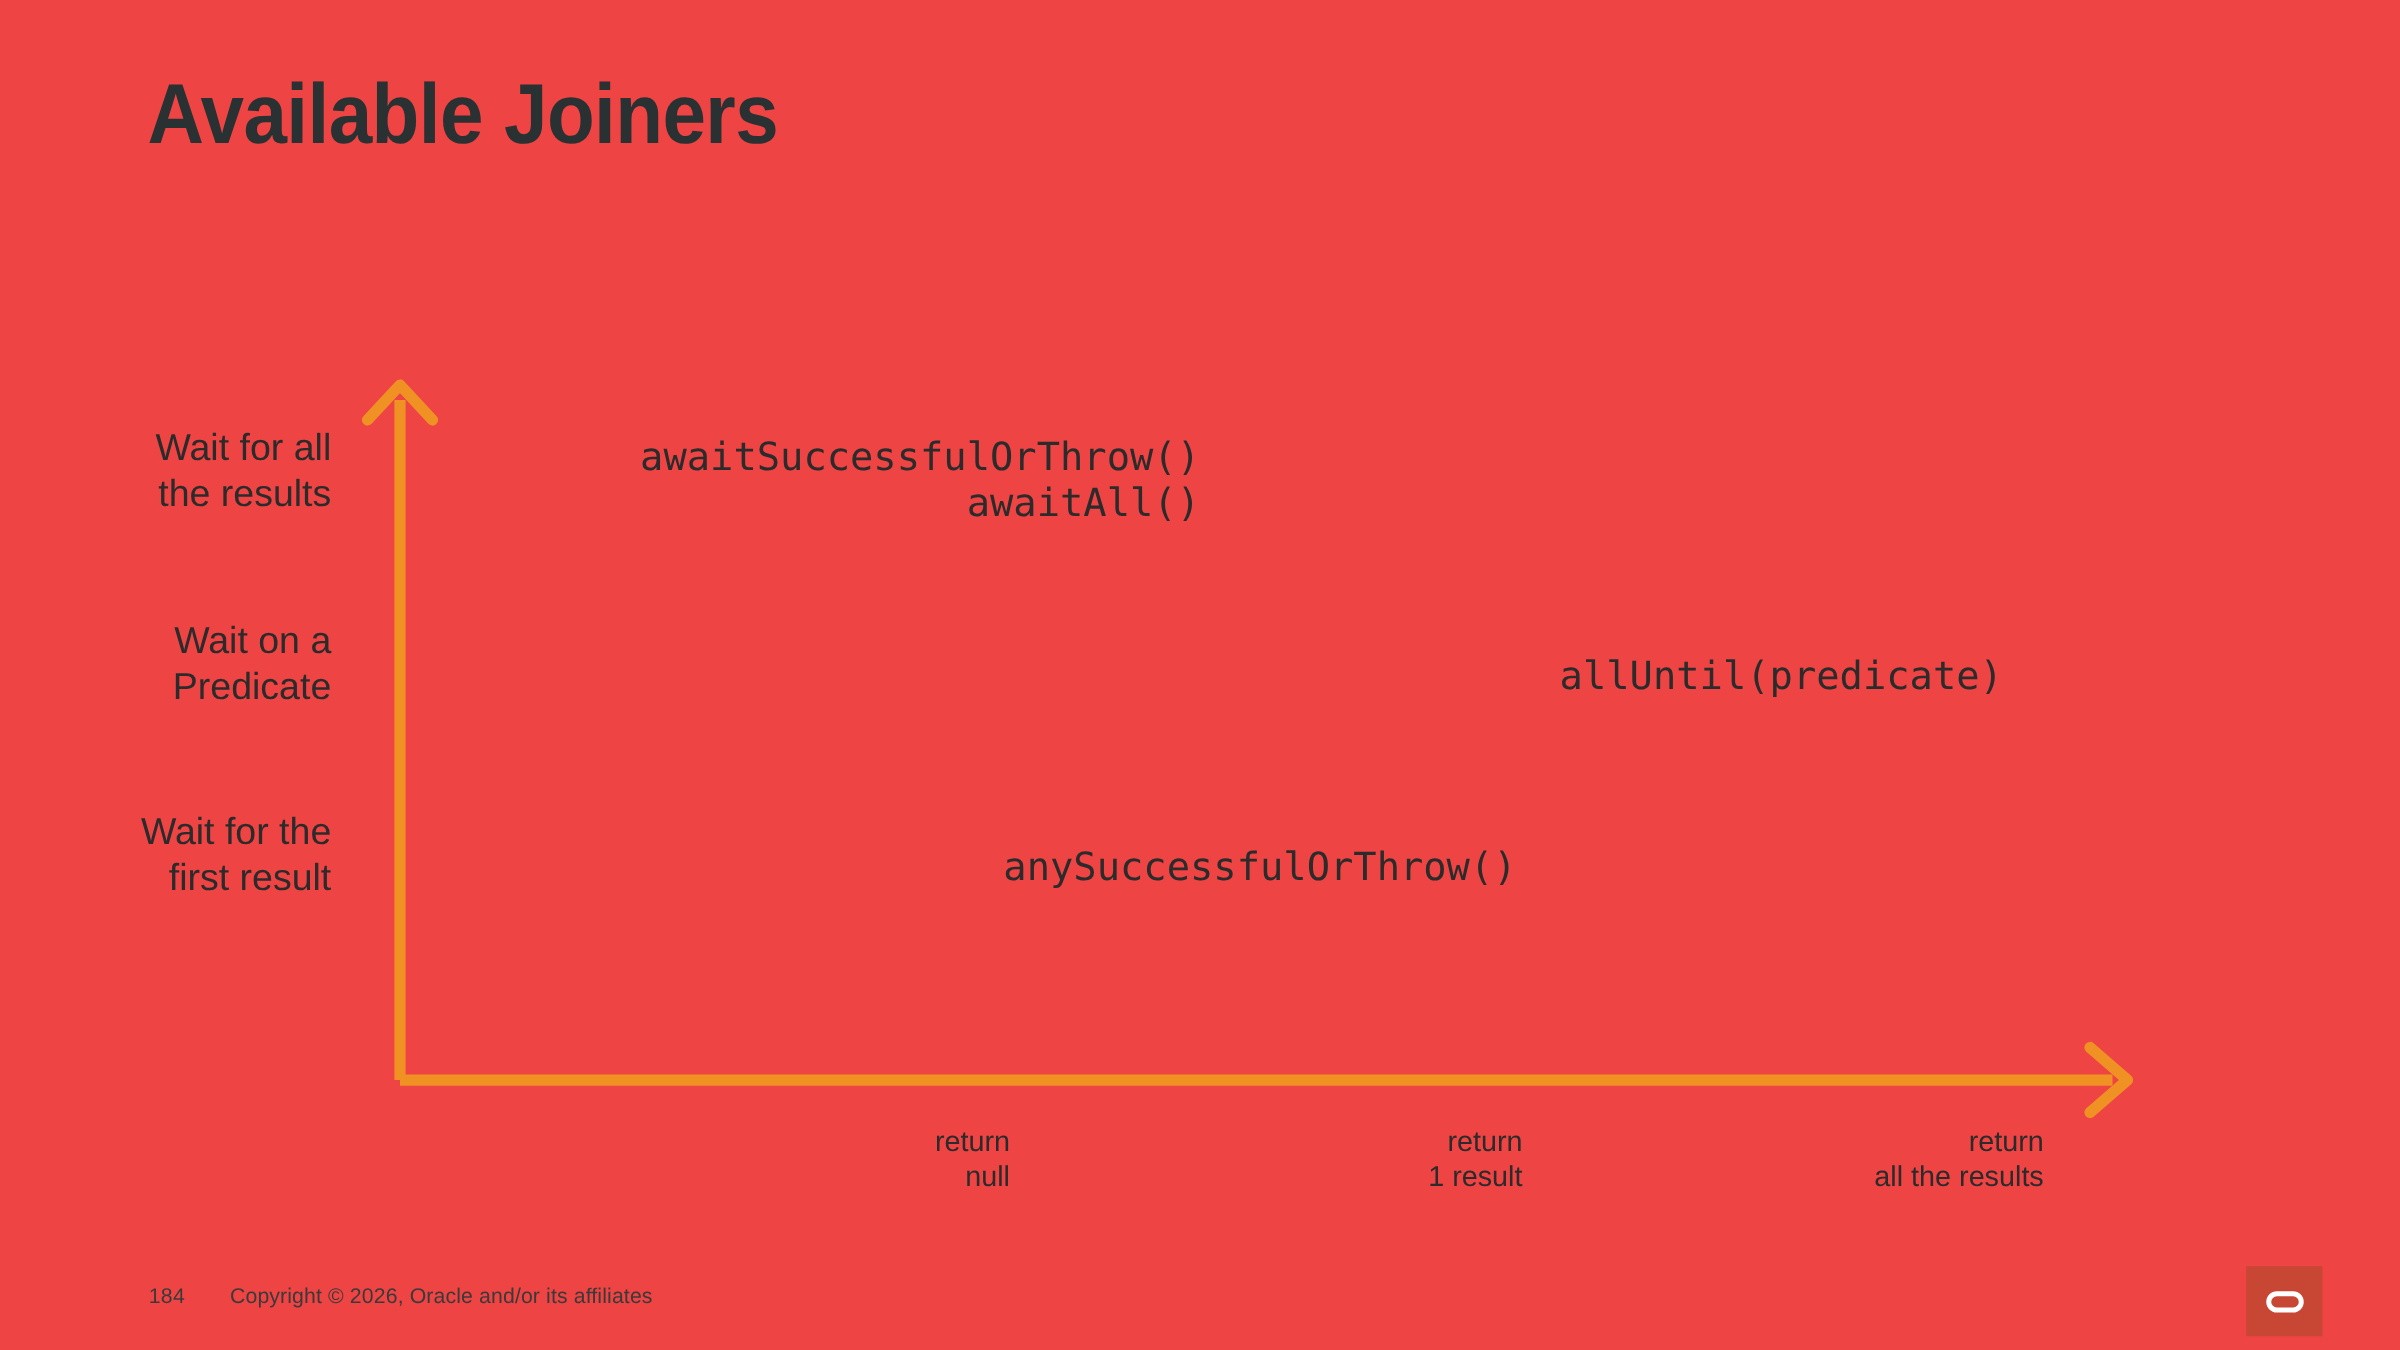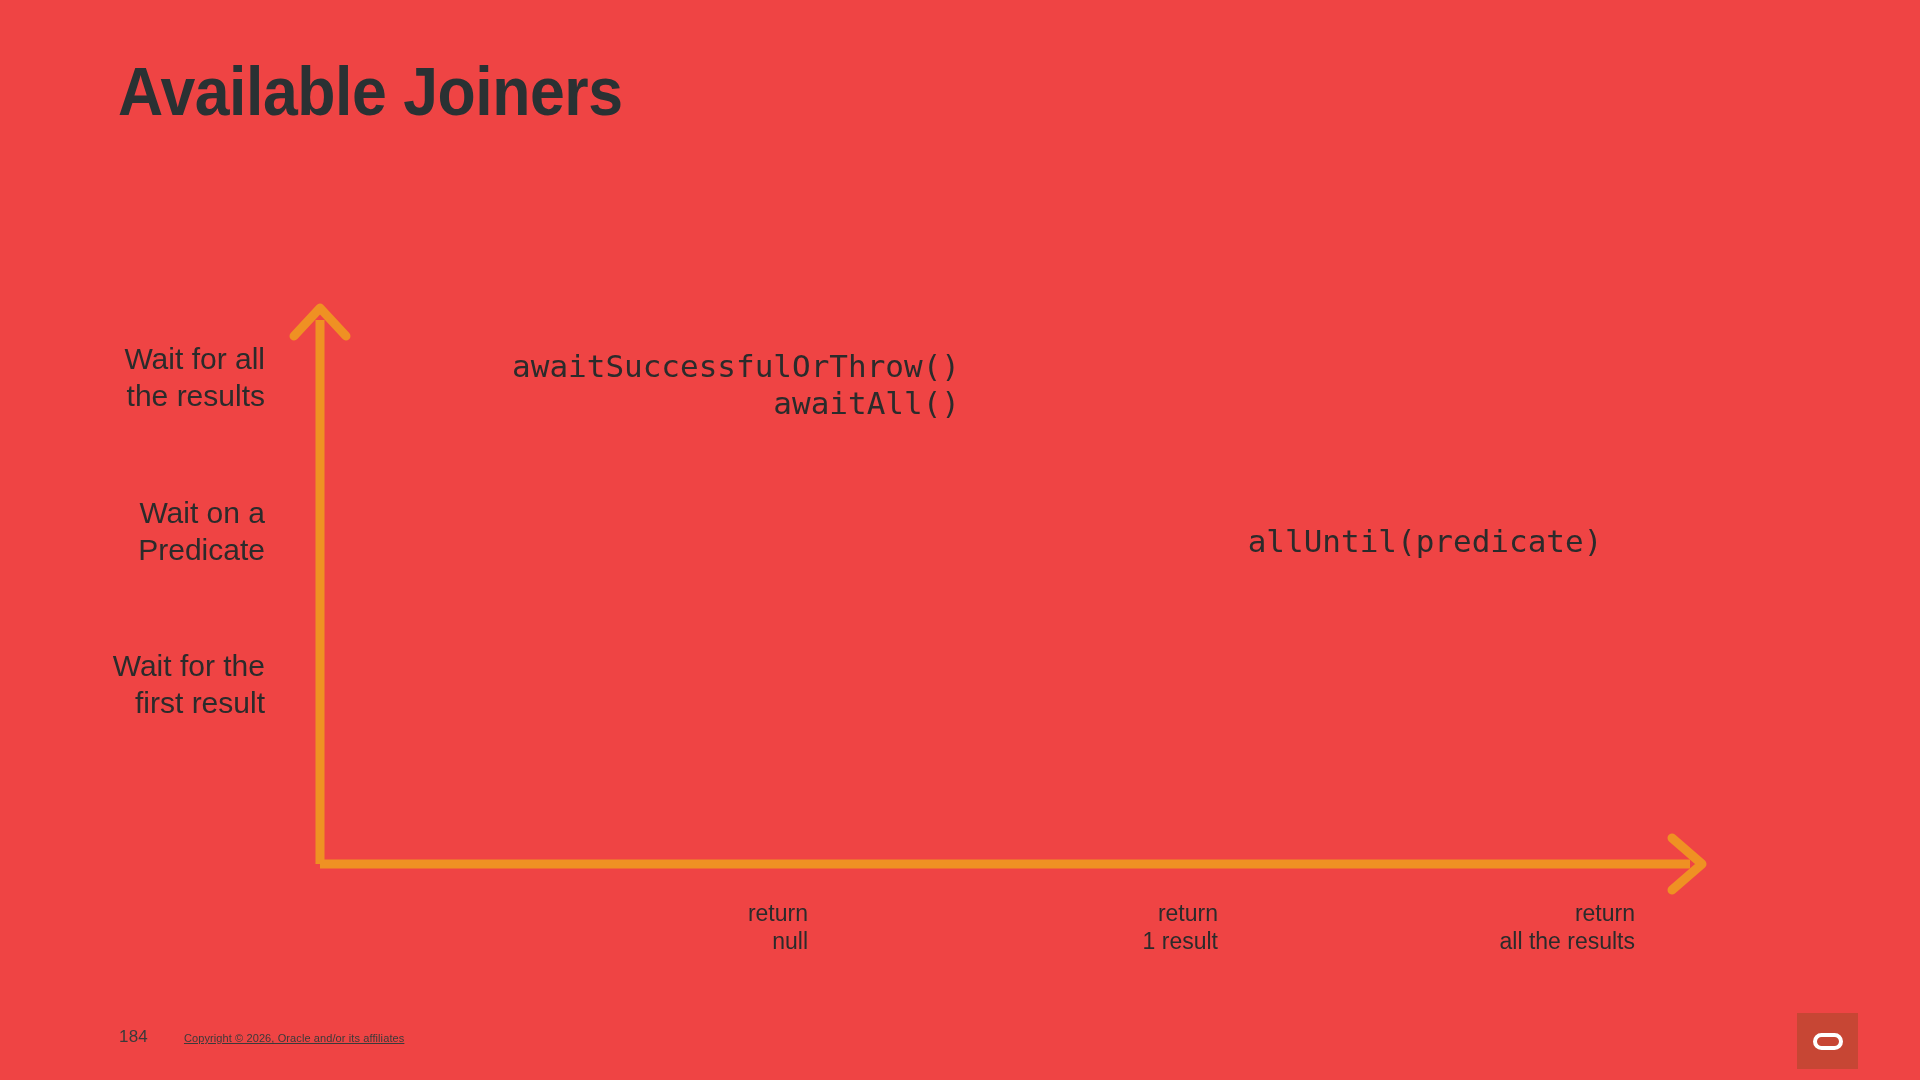--- a/index.html
+++ b/index.html
@@ -120,23 +120,22 @@
     gap: 36px;
     font-family: "Liberation Sans", sans-serif;
     color: #3A3A3A;
     text-align: right;
   }
   #footer-page {
     font-size: 17px;
     letter-spacing: 0.2px;
   }
   #footer-copyright {
-    font-size: 11px;
+    font-size: 17px;
     letter-spacing: 0.1px;
-    text-decoration: underline;
   }
 
   
   #oracle-logo {
     position: absolute;
     left: 1797px;
     top: 1013px;
     width: 61px;
     height: 56px;
     background: #C74634;
@@ -180,20 +179,21 @@
   <div class="x-label" id="x-label-0">return
 null</div>
   <div class="x-label" id="x-label-1">return
 1 result</div>
   <div class="x-label" id="x-label-2">return
 all the results</div>
 
   <div class="code-item" id="code-item-0">awaitSuccessfulOrThrow()
 awaitAll()</div>
   <div class="code-item" id="code-item-2">allUntil(predicate)</div>
+  <div class="code-item" id="code-item-3">anySuccessfulOrThrow()</div>
 
   <div id="footer">
     <span id="footer-page">184</span>
     <span id="footer-copyright">Copyright © 2026, Oracle and/or its affiliates</span>
   </div>
 
   <div id="oracle-logo">
     <div id="oracle-logo-mark"></div>
   </div>
 

